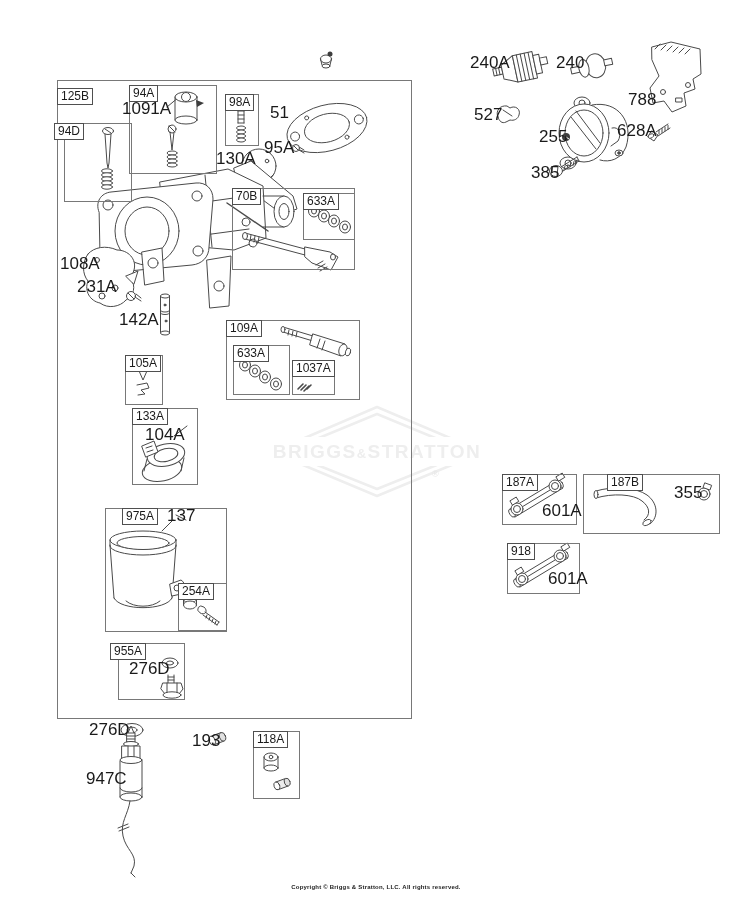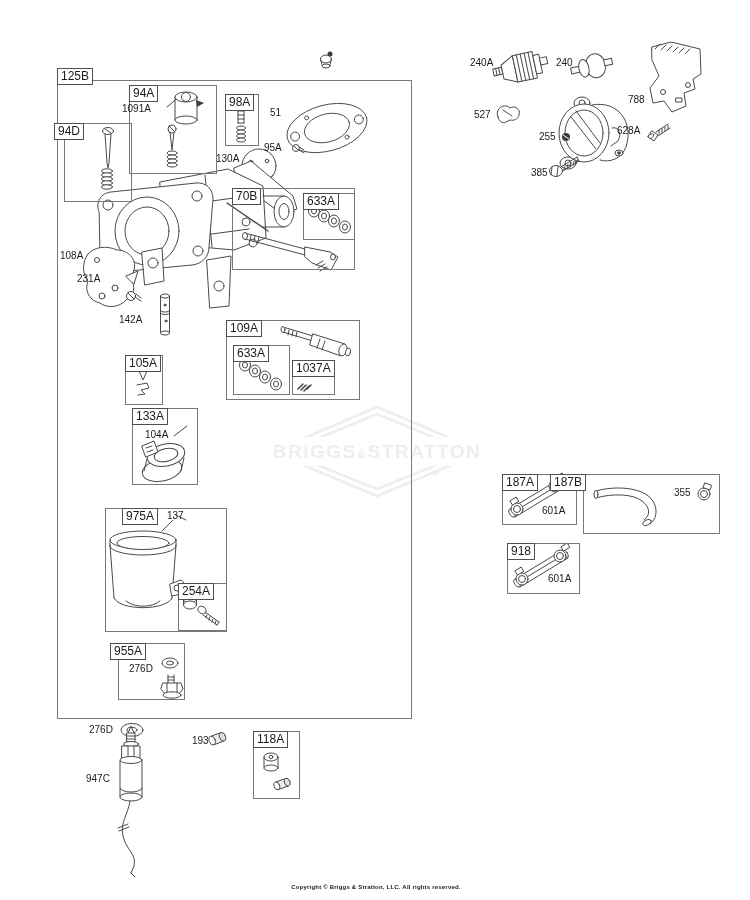--- a/index.html
+++ b/index.html
@@ -2,21 +2,21 @@
 <html><head>
 <meta charset="utf-8">
 <style>
   html,body{margin:0;padding:0;background:#fff;}
   #stage{position:relative;width:750px;height:900px;background:#fff;overflow:hidden;
          font-family:"Liberation Sans",sans-serif;}
   #art{position:absolute;left:0;top:0;z-index:1;}
   .gbox{position:absolute;border:1px solid #787878;z-index:2;background:transparent;}
   .kb{position:absolute;z-index:3;font-size:12px;line-height:15px;color:#1a1a1a;
       background:#fff;border:1px solid #4f4f4f;padding:0 3px;white-space:nowrap;}
-  .kl{position:absolute;z-index:3;font-size:10px;line-height:14px;color:#1a1a1a;white-space:nowrap;}
+  .kl{position:absolute;z-index:3;font-size:17px;line-height:14px;color:#1a1a1a;white-space:nowrap;}
   #copyright{position:absolute;z-index:3;left:376px;top:884px;transform:translateX(-50%);
       font-size:6px;font-weight:bold;color:#222;white-space:nowrap;letter-spacing:.2px;}
   svg *{vector-effect:non-scaling-stroke;}
 </style>
 </head>
 <body>
 
 <div id="stage">
 
 <svg id="art" width="750" height="900" viewBox="0 0 750 900" fill="none" stroke="#4a4a4a" stroke-width="1" stroke-linejoin="round" stroke-linecap="round">
@@ -388,45 +388,45 @@
 <div class="gbox" style="left:125px;top:355px;width:36px;height:48px"></div>
 <div class="gbox" style="left:132px;top:408px;width:64px;height:75px"></div>
 <div class="gbox" style="left:105px;top:508px;width:120px;height:122px"></div>
 <div class="gbox" style="left:178px;top:583px;width:47px;height:46px"></div>
 <div class="gbox" style="left:118px;top:643px;width:65px;height:55px"></div>
 <div class="gbox" style="left:253px;top:731px;width:45px;height:66px"></div>
 <div class="gbox" style="left:502px;top:474px;width:73px;height:49px"></div>
 <div class="gbox" style="left:583px;top:474px;width:135px;height:58px"></div>
 <div class="gbox" style="left:507px;top:543px;width:71px;height:49px"></div>
 
-<div class="kb" style="left:57px;top:68px">125B</div>
+<div class="kb" style="left:57px;top:88px">125B</div>
 <div class="kb" style="left:129px;top:85px">94A</div>
 <div class="kb" style="left:54px;top:123px">94D</div>
 <div class="kb" style="left:225px;top:94px">98A</div>
 <div class="kb" style="left:232px;top:188px">70B</div>
 <div class="kb" style="left:303px;top:193px">633A</div>
 <div class="kb" style="left:226px;top:320px">109A</div>
 <div class="kb" style="left:233px;top:345px">633A</div>
 <div class="kb" style="left:292px;top:360px">1037A</div>
 <div class="kb" style="left:125px;top:355px">105A</div>
 <div class="kb" style="left:132px;top:408px">133A</div>
 <div class="kb" style="left:122px;top:508px">975A</div>
 <div class="kb" style="left:178px;top:583px">254A</div>
 <div class="kb" style="left:110px;top:643px">955A</div>
 <div class="kb" style="left:253px;top:731px">118A</div>
 <div class="kb" style="left:502px;top:474px">187A</div>
-<div class="kb" style="left:550px;top:474px">187B</div>
+<div class="kb" style="left:607px;top:474px">187B</div>
 <div class="kb" style="left:507px;top:543px">918</div>
 
 <div class="kl" style="left:122px;top:102px">1091A</div>
 <div class="kl" style="left:270px;top:106px">51</div>
 <div class="kl" style="left:264px;top:141px">95A</div>
 <div class="kl" style="left:216px;top:152px">130A</div>
-<div class="kl" style="left:60px;top:249px">108A</div>
-<div class="kl" style="left:77px;top:272px">231A</div>
+<div class="kl" style="left:60px;top:257px">108A</div>
+<div class="kl" style="left:77px;top:280px">231A</div>
 <div class="kl" style="left:119px;top:313px">142A</div>
 <div class="kl" style="left:145px;top:428px">104A</div>
 <div class="kl" style="left:167px;top:509px">137</div>
 <div class="kl" style="left:129px;top:662px">276D</div>
 <div class="kl" style="left:89px;top:723px">276D</div>
 <div class="kl" style="left:86px;top:772px">947C</div>
 <div class="kl" style="left:192px;top:734px">193</div>
 <div class="kl" style="left:470px;top:56px">240A</div>
 <div class="kl" style="left:556px;top:56px">240</div>
 <div class="kl" style="left:628px;top:93px">788</div>

